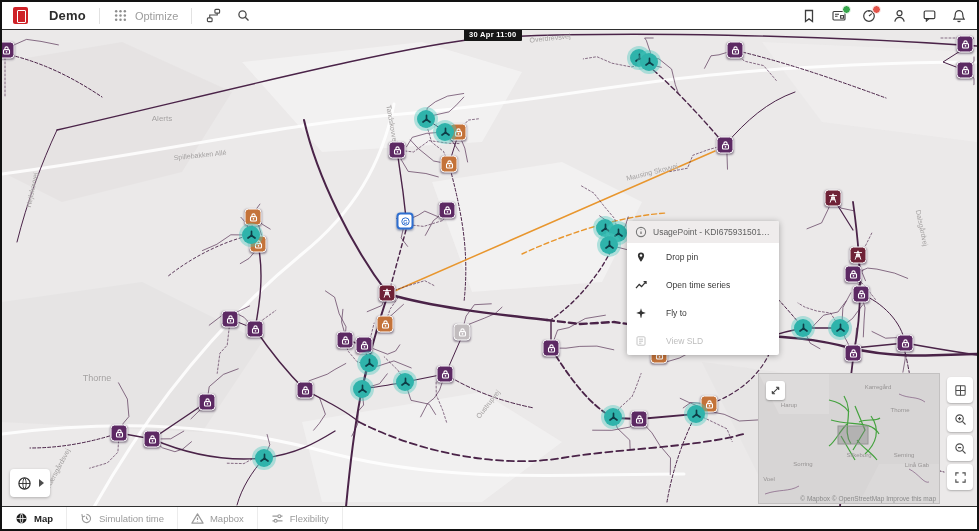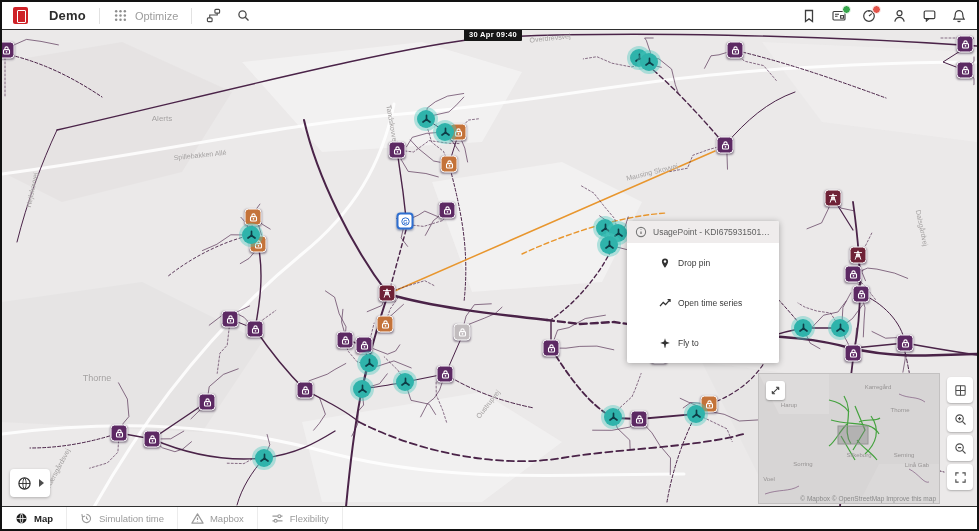--- a/index.html
+++ b/index.html
@@ -22,21 +22,21 @@
   .map-label{position:absolute;color:#a3a0a0;white-space:nowrap;z-index:4;transform:translate(-50%,-50%);text-shadow:0 0 2px #efeded;}
   .mk{position:absolute;display:flex;align-items:center;justify-content:center;transform:translate(-50%,-50%);box-sizing:border-box;z-index:5;cursor:pointer;}
   .mk-sq{width:17px;height:17px;border:1.6px solid #fff;border-radius:4px;box-shadow:0 1px 2px rgba(40,20,50,.45);}
   .mk-ci{width:18px;height:18px;border-radius:50%;box-shadow:0 0 0 3px rgba(74,199,191,.4);}
   .mk-gen{width:17px;height:17px;border:2px solid #2f6fd0;border-radius:4px;box-shadow:0 1px 2px rgba(20,40,90,.35);}
   .chip{position:absolute;left:462px;top:26px;background:#161616;color:#fff;font-size:7.5px;font-weight:700;padding:2px 5px;border-radius:1px;z-index:18;letter-spacing:.3px;}
   
   .ctx{position:absolute;left:625px;top:219px;width:152px;background:#fff;border-radius:2px;box-shadow:0 1px 6px rgba(0,0,0,.3);z-index:30;overflow:hidden;}
   .ctx-h{display:flex;align-items:center;gap:6px;background:#efecec;padding:5px 8px;}
   .ctx-h span.t{font-size:8.5px;color:#5f5f5f;white-space:nowrap;overflow:hidden;text-overflow:ellipsis;flex:1;}
-  .ctx-i{display:flex;align-items:center;gap:7px;padding:14px 8px;font-size:8.5px;color:#3a3a3a;cursor:pointer;margin-left:24px;}
+  .ctx-i{display:flex;align-items:center;gap:19px;padding:8px 8px;font-size:8.5px;color:#3a3a3a;cursor:pointer;}
   .ctx-i.dis{color:#bdbdbd;cursor:default;}
   .ctx-i.hl{background:#edeaea;}
   .ctx-ic{width:12px;height:12px;display:inline-flex;flex:0 0 auto;}
   
   .glb-btn{position:absolute;left:8px;top:467px;height:28px;background:#fff;border-radius:4px;box-shadow:0 1px 3px rgba(0,0,0,.25);display:flex;align-items:center;z-index:26;padding:0 6px;gap:7px;cursor:pointer;}
   .legend{position:absolute;left:64px;top:467px;height:28px;background:#fff;border-radius:4px;box-shadow:0 1px 3px rgba(0,0,0,.25);display:flex;align-items:center;z-index:26;padding:0 9px;gap:5px;}
   .legend .lbl{font-size:11px;color:#333;margin-right:3px;}
   .legend .lh{font-size:8px;color:#8b8b8b;margin:0 2px;}
   .sw{width:13px;height:13px;border-radius:2.5px;}
   .tri-r{width:0;height:0;border-top:4px solid transparent;border-bottom:4px solid transparent;border-left:5px solid #4c4c4c;}
@@ -566,21 +566,21 @@
         </div>
         <div class="mk mk-gen" style="left: 403px; top: 191px; background: rgb(255, 255, 255);">
           <svg width="12" height="12" viewBox="0 0 12 12">
             <circle cx="6" cy="6" r="3.7" fill="none" stroke="#2f6fd0" stroke-width="1"></circle>
             <text x="6" y="8.1" font-size="5.6" text-anchor="middle" fill="#2f6fd0" font-family="Liberation Sans,sans-serif" font-weight="bold">G</text>
           </svg>
         </div>
       </div>
   </div>
 
-  <div class="chip">30 Apr 09:40</div>
+  <div class="chip">30 Apr 11:00</div>
 
   <div class="ctx">
     <div class="ctx-h">
       <span class="ctx-ic">
           <svg width="12" height="12" viewBox="0 0 12 12" fill="none" stroke="#787878" stroke-width="1.1">
             <circle cx="6" cy="6" r="4.6"></circle>
             <path d="M6 5.4v2.7M6 3.6v.4" stroke-width="1.3"></path>
           </svg>
         </span>
       <span class="t">UsagePoint - KDI6759315014 (8…</span>
@@ -604,20 +604,29 @@
           </span>
           <span>Open time series</span>
         </div>
         <div class="ctx-i">
           <span class="ctx-ic">
             <svg width="12" height="12" viewBox="0 0 12 12">
               <path d="M6 1.2 L7 4.6 L10.8 6 L7 7.2 L6.4 10.8 L5.6 10.8 L5 7.2 L1.2 6 L5 4.6 Z" fill="#333"></path>
             </svg>
           </span>
           <span>Fly to</span>
+        </div>
+        <div class="ctx-i dis">
+          <span class="ctx-ic">
+            <svg width="12" height="12" viewBox="0 0 12 12" fill="none" stroke="#c6c6c6" stroke-width="1">
+              <rect x="2" y="1.8" width="8" height="8.4" rx="1"></rect>
+              <path d="M4 4.2h4M4 6.2h4M4 8.2h2.4"></path>
+            </svg>
+          </span>
+          <span>View SLD</span>
         </div>
       </div>
   </div>
 
   <div class="topbar">
     <div class="logo"></div>
     <div class="tb-title">Demo</div>
     <div class="tb-div"></div>
     <div class="tb-opt">
       <span class="tb-ic">

